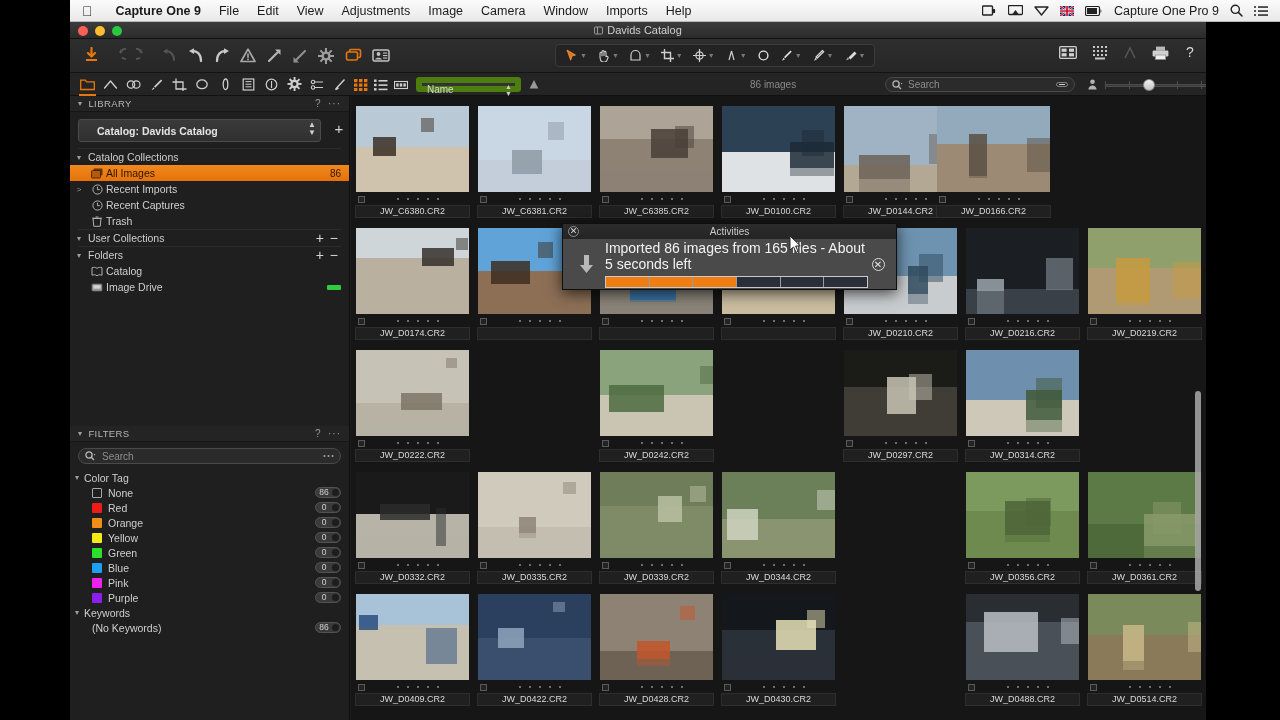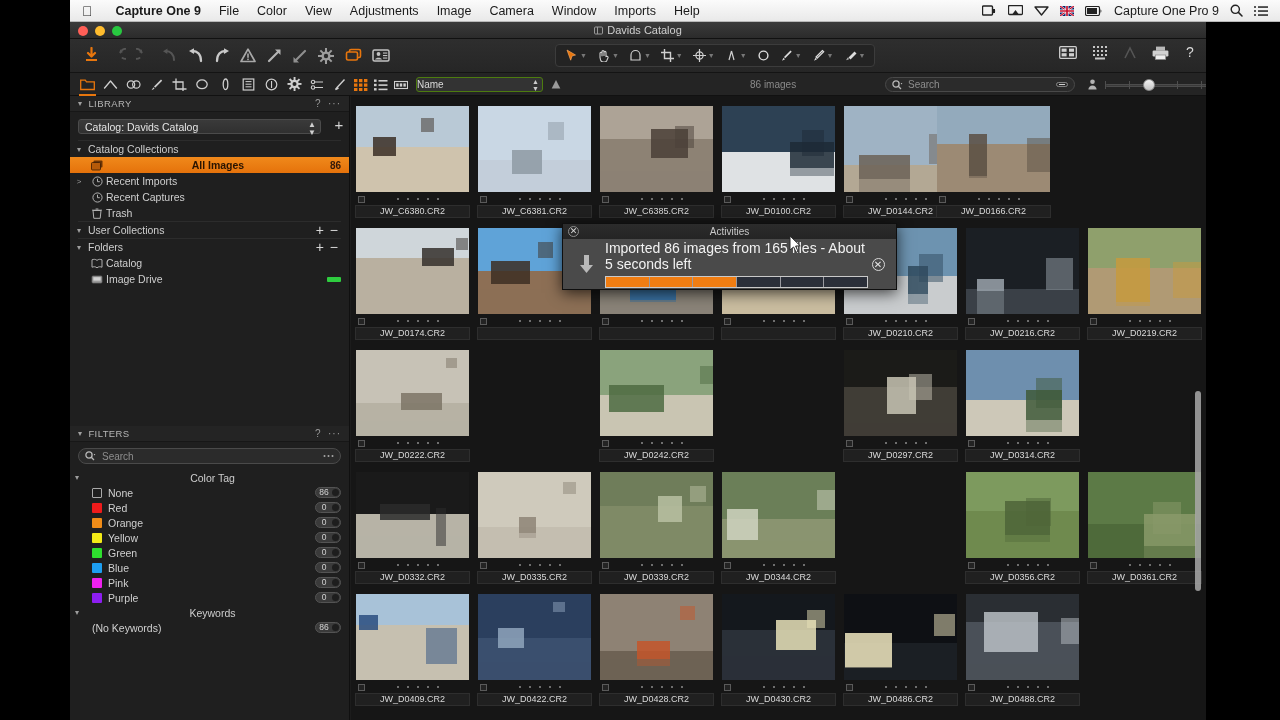--- a/index.html
+++ b/index.html
@@ -60,23 +60,23 @@
   .ttabs { display:flex; align-items:center; gap:0px; padding-left:6px; }
   .ttab { width:23px; height:23px; display:flex; align-items:center; justify-content:center;
           position:relative; }
   .ttab.active::after { content:""; position:absolute; left:3px; right:3px; bottom:0; height:2px;
                         background:#e8760d; }
 
   
   .btools { position:absolute; left:280px; top:0; right:0; height:23px;
             display:flex; align-items:center; }
   .vmode { display:flex; gap:6px; align-items:center; padding-left:4px; }
-  .sortsel { width:127px; height:15px; background:#333; border:1px solid #4d7c0f;
+  .sortsel { width:105px; height:15px; background:#333; border:6px solid #4d7c0f;
              border-radius:3px; color:#d8d8d8; font-size:10px; line-height:13px;
-             position:relative; margin-left:8px; }
+             padding-left:5px; position:relative; margin-left:8px; }
   .sortsel .stepper { position:absolute; right:3px; top:0px; font-size:7px; color:#ccc; line-height:7px; }
   .sortdir { margin-left:8px; }
   .imgcount { position:absolute; left:400px; font-size:10px; color:#8a8a8a; }
   .searchbox { position:absolute; left:535px; width:190px; height:15px; background:#2b2b2b;
                border:1px solid #494949; border-radius:8px; display:flex; align-items:center;
                color:#8e8e8e; font-size:10px; padding:0 6px; }
   .searchbox .stxt{ margin-left:5px; flex:1;}
   .zoomslider { position:absolute; left:755px; width:120px; height:10px; }
   .zs-track { position:absolute; top:4px; left:0; right:0; height:3px; background:#3a3a3a;
               border-radius:2px; border:1px solid #4c4c4c;}
@@ -88,36 +88,36 @@
   .sidebar { position:absolute; left:0; top:74px; width:280px; bottom:0; background:#1f1f1f;
              border-right:1px solid #101010; }
   .panel-head { display:flex; align-items:center; height:16px; padding:0 8px;
                 font-size:9.5px; color:#b6b6b6; letter-spacing:.4px;
                 background:#242424; border-bottom:1px solid #171717; }
   .panel-head .chev { margin-right:6px; font-size:8px; color:#a0a0a0; }
   .panel-head .grow { flex:1; }
   .panel-head .q { color:#9a9a9a; font-size:10px; margin-right:7px;}
   .panel-head .dots { color:#9a9a9a; font-size:10px; letter-spacing:1px;}
 
-  .catsel { margin:7px 8px 4px 8px; height:15px; background:linear-gradient(#3a3a3a,#303030);
+  .catsel { margin:7px 8px 4px 8px; height:23px; background:linear-gradient(#3a3a3a,#303030);
             border:1px solid #4b4b4b; border-radius:3px; display:flex; align-items:center;
-            color:#e4e4e4; font-size:10.5px; font-weight:normal; padding-left:6px; position:relative; }
+            color:#e4e4e4; font-size:10.5px; font-weight:bold; padding-left:18px; position:relative; }
   .catsel .stepper { position:absolute; right:4px; top:1px; font-size:8px; color:#d0d0d0; line-height:7.5px;}
   .catrow { display:flex; align-items:center; }
   .plusbtn { width:20px; text-align:center; color:#d4d4d4; font-size:15px; line-height:14px; }
 
   .treewrap { margin-top:2px; }
   .trow { display:flex; align-items:center; height:16px; font-size:10.5px; color:#cfcfcf;
           padding-right:8px; }
   .trow .tw-chev { width:18px; text-align:center; font-size:8px; color:#9d9d9d; }
   .trow .tw-ico { width:18px; display:flex; justify-content:center; align-items:center; }
   .trow .tw-label { flex:1; }
   .trow .tw-count { font-size:10px; color:#c8c8c8; }
   .trow.group { color:#cdcdcd; }
-  .trow.sel { background:linear-gradient(#f0891b,#e5720b); color:#2a1400; font-weight:bold;text-align:center; }
+  .trow.sel { background:linear-gradient(#f0891b,#e5720b); color:#2a1400; font-weight:normal; }
   .trow.sel .tw-count { color:#32190a; }
   .trow .hdr-plus { color:#d6d6d6; font-size:14px; line-height:12px; padding:0 3px;}
   .trow .hdr-min { color:#d6d6d6; font-size:14px; line-height:12px; padding:0 3px;}
   .greenbar { width:14px; height:5px; background:#2ecc3f; border-radius:1px; }
   .divline { height:1px; background:#2c2c2c; margin:0 8px; }
 
   
   .filters { position:absolute; left:0; right:0; top:330px; }
   .fsearch { margin:6px 8px; height:16px; background:#2b2b2b; border:1px solid #4a4a4a;
              border-radius:8px; display:flex; align-items:center; color:#8e8e8e;
@@ -126,21 +126,21 @@
   .frow { display:flex; align-items:center; height:15px; font-size:10.5px; color:#cfcfcf; padding-right:8px;}
   .frow .chev { width:14px; text-align:center; font-size:8px; color:#9d9d9d;}
   .frow .sw { width:10px; height:10px; margin-left:8px; margin-right:6px; border-radius:1px; }
   .frow .lab { flex:1; }
   .pill { min-width:26px; height:11px; border-radius:6px; background:#3a3a3a; border:1px solid #535353;
           color:#d2d2d2; font-size:8.5px; text-align:center; line-height:9px; position:relative;
           padding-right:8px; }
   .pill::after { content:""; position:absolute; right:1px; top:1px; width:7px; height:7px;
                  border-radius:50%; background:#1d1d1d; }
   .frow.section { padding-left:0; }
-  .frow.section .lab { color:#cdcdcd;text-align:center; }
+  .frow.section .lab { color:#cdcdcd; }
   .frow.indented .lab { padding-left:22px; }
 
   
   .browser { position:absolute; left:281px; top:74px; right:0; bottom:0;
              background:#161616; overflow:hidden; }
   .grid { position:absolute; left:0; top:0; right:0; bottom:0; }
   .cell { position:absolute; width:115px; }
   .cell .fname { height:13px; background:#202020; border:1px solid #2e2e2e;
                  color:#d9d9d9; font-size:9px; text-align:center; line-height:11px; overflow:hidden; }
   .thumbwrap { height:88px; display:flex; align-items:center; justify-content:center; }
@@ -180,21 +180,21 @@
 </style>
 </head>
 <body>
 
 <div class="screen">
 
   <div class="menubar">
     <span class="apple"></span>
     <span class="mi bold">Capture One 9</span>
     <span class="mi">File</span>
-    <span class="mi">Color</span>
+    <span class="mi">Edit</span>
     <span class="mi">View</span>
     <span class="mi">Adjustments</span>
     <span class="mi">Image</span>
     <span class="mi">Camera</span>
     <span class="mi">Window</span>
     <span class="mi">Imports</span>
     <span class="mi">Help</span>
     <span class="spacer"></span>
     <span class="status">
       <span>
@@ -1431,42 +1431,20 @@
               <span class="stars">
                 <span class="star"></span>
                 <span class="star"></span>
                 <span class="star"></span>
                 <span class="star"></span>
                 <span class="star"></span>
               </span>
             </div>
             <div class="fname">JW_D0430.CR2</div>
           </div>
-          <div class="cell" style="left: 492px; top: 497px;">
-            <div class="thumbwrap">
-              <svg width="113" height="86" viewBox="0 0 113 86" class="thumb">
-                <rect width="113" height="49" fill="#0e1014"></rect>
-                <rect y="49" width="113" height="37" fill="#1b1f24"></rect>
-                <rect x="1" y="39" width="47" height="35" fill="#f0e8c0" opacity=".85"></rect>
-                <rect x="0" y="73" width="113" height="13" fill="#1b1f24" opacity=".55"></rect>
-                <rect x="90" y="20" width="21" height="22" fill="#f0e8c0" opacity=".5"></rect>
-              </svg>
-            </div>
-            <div class="meta">
-              <span class="chk"></span>
-              <span class="stars">
-                <span class="star"></span>
-                <span class="star"></span>
-                <span class="star"></span>
-                <span class="star"></span>
-                <span class="star"></span>
-              </span>
-            </div>
-            <div class="fname">JW_D0486.CR2</div>
-          </div>
           <div class="cell" style="left: 614px; top: 497px;">
             <div class="thumbwrap">
               <svg width="113" height="86" viewBox="0 0 113 86" class="thumb">
                 <rect width="113" height="28" fill="#2a2e33"></rect>
                 <rect y="28" width="113" height="58" fill="#4a5058"></rect>
                 <rect x="18" y="18" width="54" height="40" fill="#b8bec4" opacity=".85"></rect>
                 <rect x="0" y="70" width="113" height="16" fill="#4a5058" opacity=".55"></rect>
                 <rect x="95" y="24" width="24" height="26" fill="#b8bec4" opacity=".5"></rect>
               </svg>
             </div>
@@ -1474,20 +1452,42 @@
               <span class="chk"></span>
               <span class="stars">
                 <span class="star"></span>
                 <span class="star"></span>
                 <span class="star"></span>
                 <span class="star"></span>
                 <span class="star"></span>
               </span>
             </div>
             <div class="fname">JW_D0488.CR2</div>
+          </div>
+          <div class="cell" style="left: 736px; top: 497px;">
+            <div class="thumbwrap">
+              <svg width="113" height="86" viewBox="0 0 113 86" class="thumb">
+                <rect width="113" height="41" fill="#7a8a5a"></rect>
+                <rect y="41" width="113" height="45" fill="#8a7a5a"></rect>
+                <rect x="35" y="31" width="21" height="45" fill="#c8b888" opacity=".85"></rect>
+                <rect x="0" y="67" width="113" height="19" fill="#8a7a5a" opacity=".55"></rect>
+                <rect x="100" y="28" width="27" height="30" fill="#c8b888" opacity=".5"></rect>
+              </svg>
+            </div>
+            <div class="meta">
+              <span class="chk"></span>
+              <span class="stars">
+                <span class="star"></span>
+                <span class="star"></span>
+                <span class="star"></span>
+                <span class="star"></span>
+                <span class="star"></span>
+              </span>
+            </div>
+            <div class="fname">JW_D0514.CR2</div>
           </div>
           <div class="cell" style="left: 4px; top: 619px;">
             <div class="thumbwrap"></div>
           </div>
           <div class="cell" style="left: 126px; top: 619px;">
             <div class="thumbwrap"></div>
           </div>
           <div class="cell" style="left: 248px; top: 619px;">
             <div class="thumbwrap"></div>
           </div>

